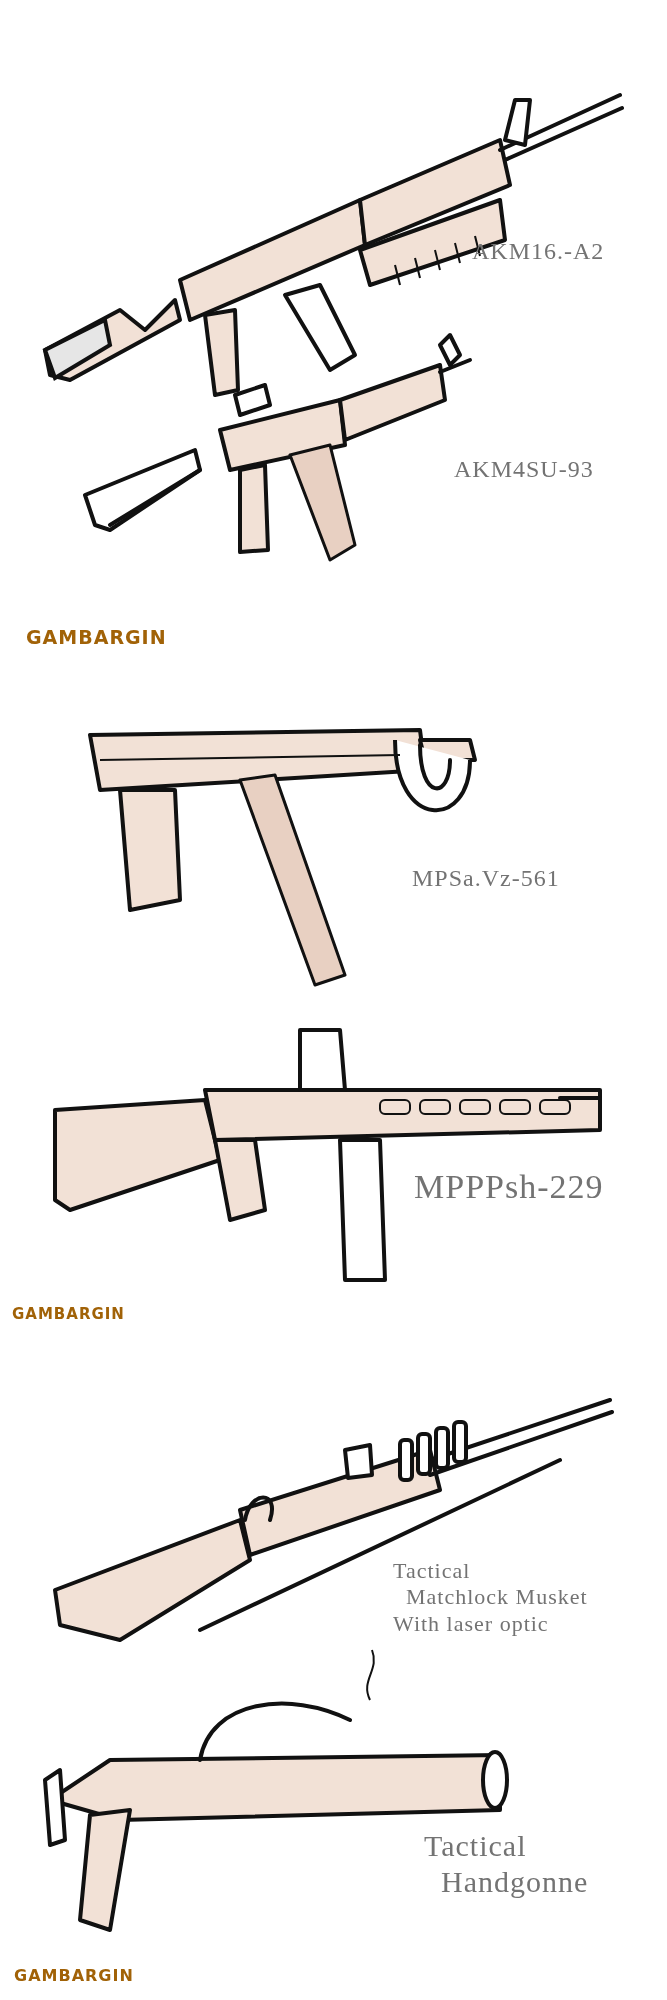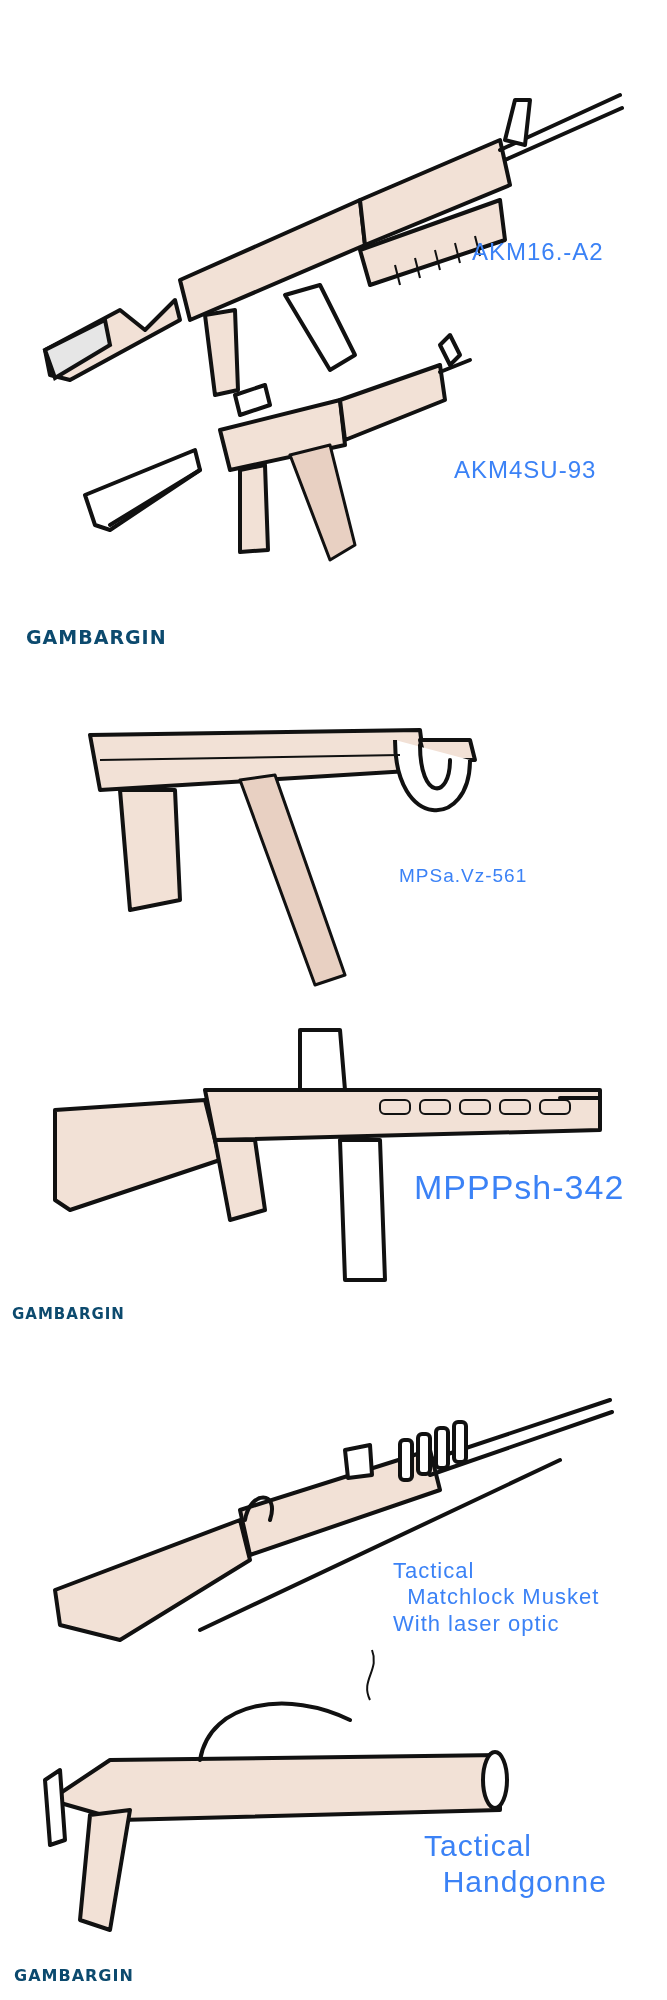--- a/index.html
+++ b/index.html
@@ -1,19 +1,19 @@
 <!DOCTYPE html>
 <html><head>
 <meta charset="utf-8">
 <style>
   html, body { margin:0; padding:0; background:#ffffff; }
   body { width:667px; height:2000px; position:relative; overflow:hidden; font-family:"DejaVu Sans", sans-serif; }
   .art { position:absolute; left:0; top:0; width:667px; height:2000px; }
-  .label { position:absolute; color:#3b82f6; font-family:Liberation Sans, sans-serif; letter-spacing:1px; white-space:nowrap; }
-  .sig { position:absolute; font-family:"DejaVu Sans", sans-serif; font-weight:bold; color:#0c4a6e; letter-spacing:1px; }
+  .label { position:absolute; color:#737373; font-family:Liberation Serif, serif; letter-spacing:1px; white-space:nowrap; }
+  .sig { position:absolute; font-family:"DejaVu Sans", sans-serif; font-weight:bold; color:#a16207; letter-spacing:1px; }
   .multi { white-space:pre; line-height:1.2; }
   svg .ink { fill:none; stroke:#111; stroke-width:4; stroke-linejoin:round; stroke-linecap:round; }
   svg .body { fill:#f2e1d6; stroke:#111; stroke-width:4; stroke-linejoin:round; }
   svg .shade { fill:#e8d0c2; stroke:#111; stroke-width:3; stroke-linejoin:round; }
   svg .white { fill:#ffffff; stroke:#111; stroke-width:4; stroke-linejoin:round; }
   svg .thin { fill:none; stroke:#111; stroke-width:2; }
   svg .grey { fill:#e6e6e6; stroke:#111; stroke-width:4; }
 </style>
 </head>
 <body>
@@ -101,22 +101,22 @@
     <polygon class="white" points="45,1780 60,1770 65,1840 50,1845"></polygon>
     <path class="ink" d="M200,1760 C210,1700 290,1690 350,1720"></path>
     <path class="thin" d="M370,1700 C360,1680 380,1670 372,1650"></path>
   </g>
 </svg>
 
 <div class="label" style="left:472px; top:238px; font-size:24px;">AKM16.-A2</div>
 <div class="label" style="left:454px; top:456px; font-size:24px;">AKM4SU-93</div>
 <div class="sig" style="left:26px; top:626px; font-size:19px;">GAMBARGIN</div>
 
-<div class="label" style="left:399px; top:865px; font-size:19px;">MPSa.Vz-561</div>
-<div class="label" style="left:414px; top:1168px; font-size:34px;">MPPPsh-342</div>
+<div class="label" style="left:412px; top:865px; font-size:24px;">MPSa.Vz-561</div>
+<div class="label" style="left:414px; top:1168px; font-size:34px;">MPPPsh-229</div>
 <div class="sig" style="left:12px; top:1305px; font-size:15px;">GAMBARGIN</div>
 
 <div class="label multi" style="left:393px; top:1558px; font-size:22px;">Tactical
   Matchlock Musket
 With laser optic</div>
 <div class="label multi" style="left:424px; top:1828px; font-size:30px;">Tactical
   Handgonne</div>
 <div class="sig" style="left:14px; top:1966px; font-size:16px;">GAMBARGIN</div>
 
 </body></html>

